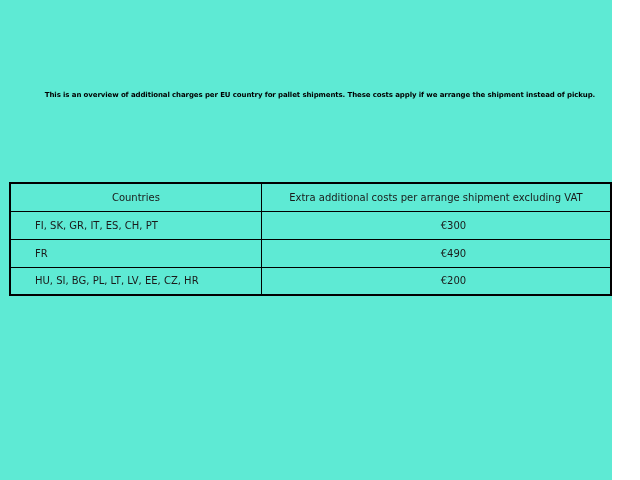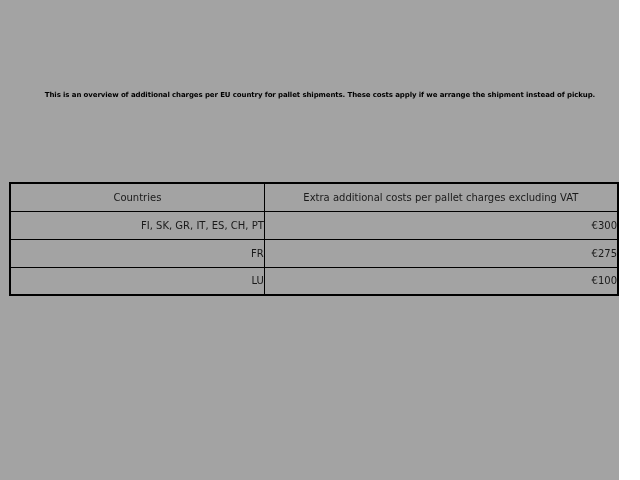--- a/index.html
+++ b/index.html
@@ -4,24 +4,23 @@
 <style>
   html, body {
     margin: 0;
     padding: 0;
     background: #ffffff;
   }
   .canvas {
     position: relative;
     width: 612px;
     height: 480px;
-    background: #a3a3a3;
+    background: #5eead4;
     overflow: hidden;
     font-family: "DejaVu Sans", sans-serif;
-    padding-left: 7px;
   }
   .intro {
     position: absolute;
     top: 90px;
     left: 0;
     width: 640px;
     margin: 0;
     text-align: center;
     font-size: 7px;
     letter-spacing: -0.1px;
@@ -49,56 +48,56 @@
     font-weight: normal;
     color: #1a1a1a;
     vertical-align: middle;
     white-space: nowrap;
     overflow: hidden;
   }
   .costs-table th {
     text-align: center;
   }
   .costs-table td.countries-cell {
-    text-align: right;
+    text-align: left;
     padding-left: 24px;
   }
   .costs-table td.cost-cell {
-    text-align: right;
+    text-align: center;
     padding-left: 35px;
     margin-left: 32px;
   }
 </style>
 </head>
 <body>
 
 <div class="canvas">
 
   <p class="intro">This is an overview of additional charges per EU country for pallet shipments. These costs apply if we arrange the shipment instead of pickup.</p>
 
   <table class="costs-table">
     <colgroup>
       <col class="col-countries">
       <col class="col-costs">
     </colgroup>
     <thead>
       <tr>
         <th>Countries</th>
-        <th>Extra additional costs per pallet charges excluding VAT</th>
+        <th>Extra additional costs per arrange shipment excluding VAT</th>
       </tr>
     </thead>
     <tbody>
       <tr>
         <td class="countries-cell">FI, SK, GR, IT, ES, CH, PT</td>
         <td class="cost-cell">€300</td>
       </tr>
       <tr>
         <td class="countries-cell">FR</td>
-        <td class="cost-cell">€275</td>
+        <td class="cost-cell">€490</td>
       </tr>
       <tr>
-        <td class="countries-cell">LU</td>
-        <td class="cost-cell">€100</td>
+        <td class="countries-cell">HU, SI, BG, PL, LT, LV, EE, CZ, HR</td>
+        <td class="cost-cell">€200</td>
       </tr>
     </tbody>
   </table>
 
 </div>
 
 </body></html>

